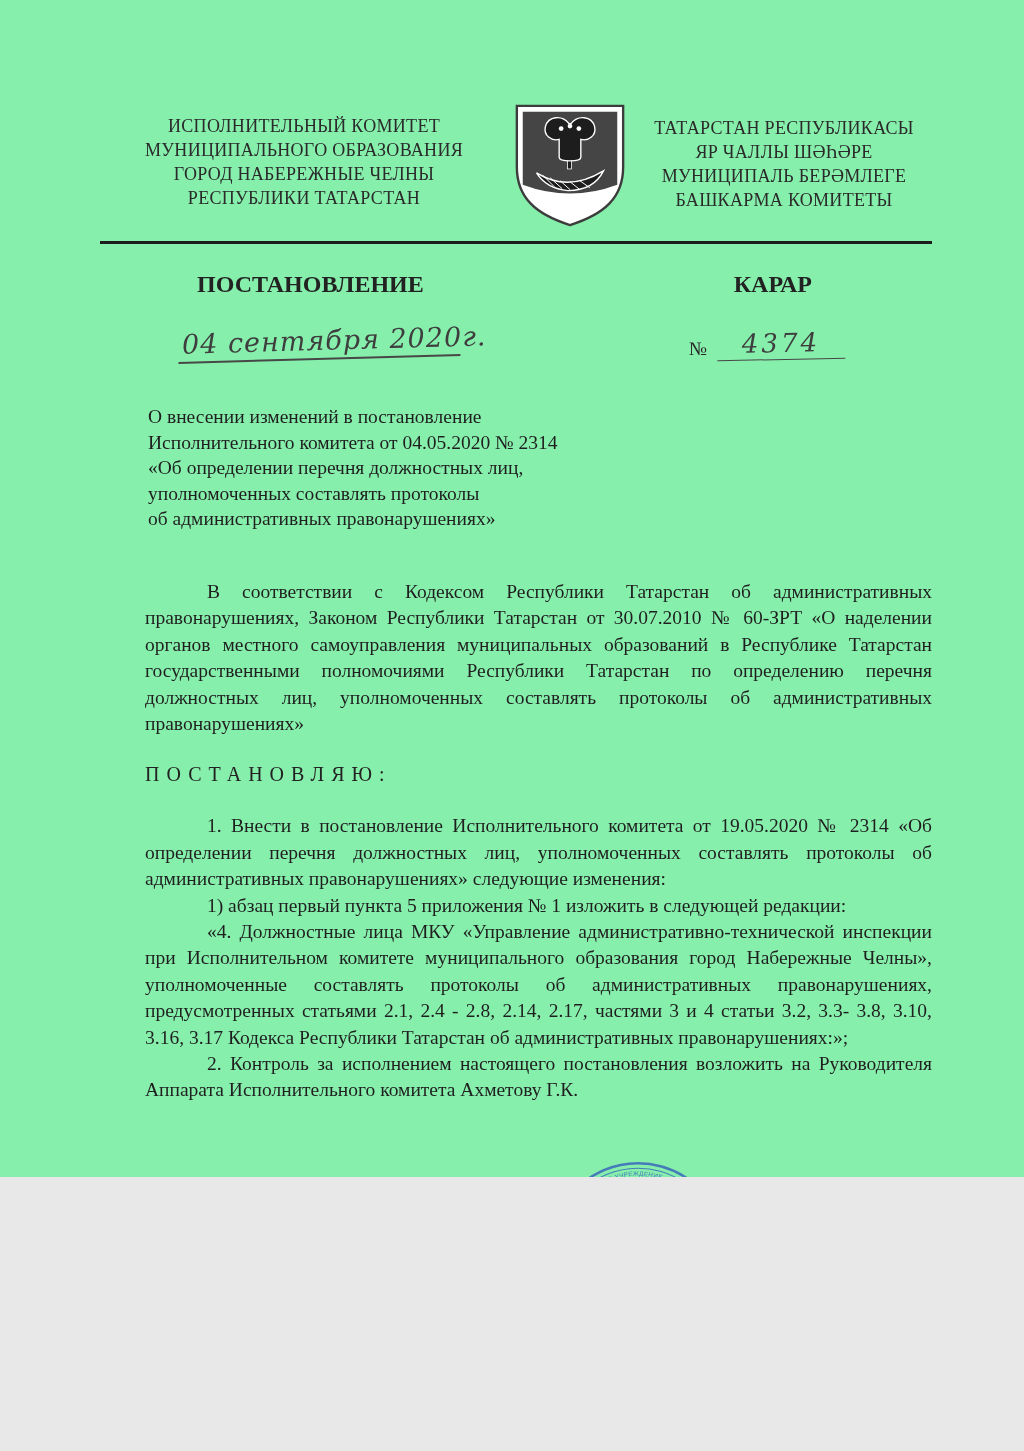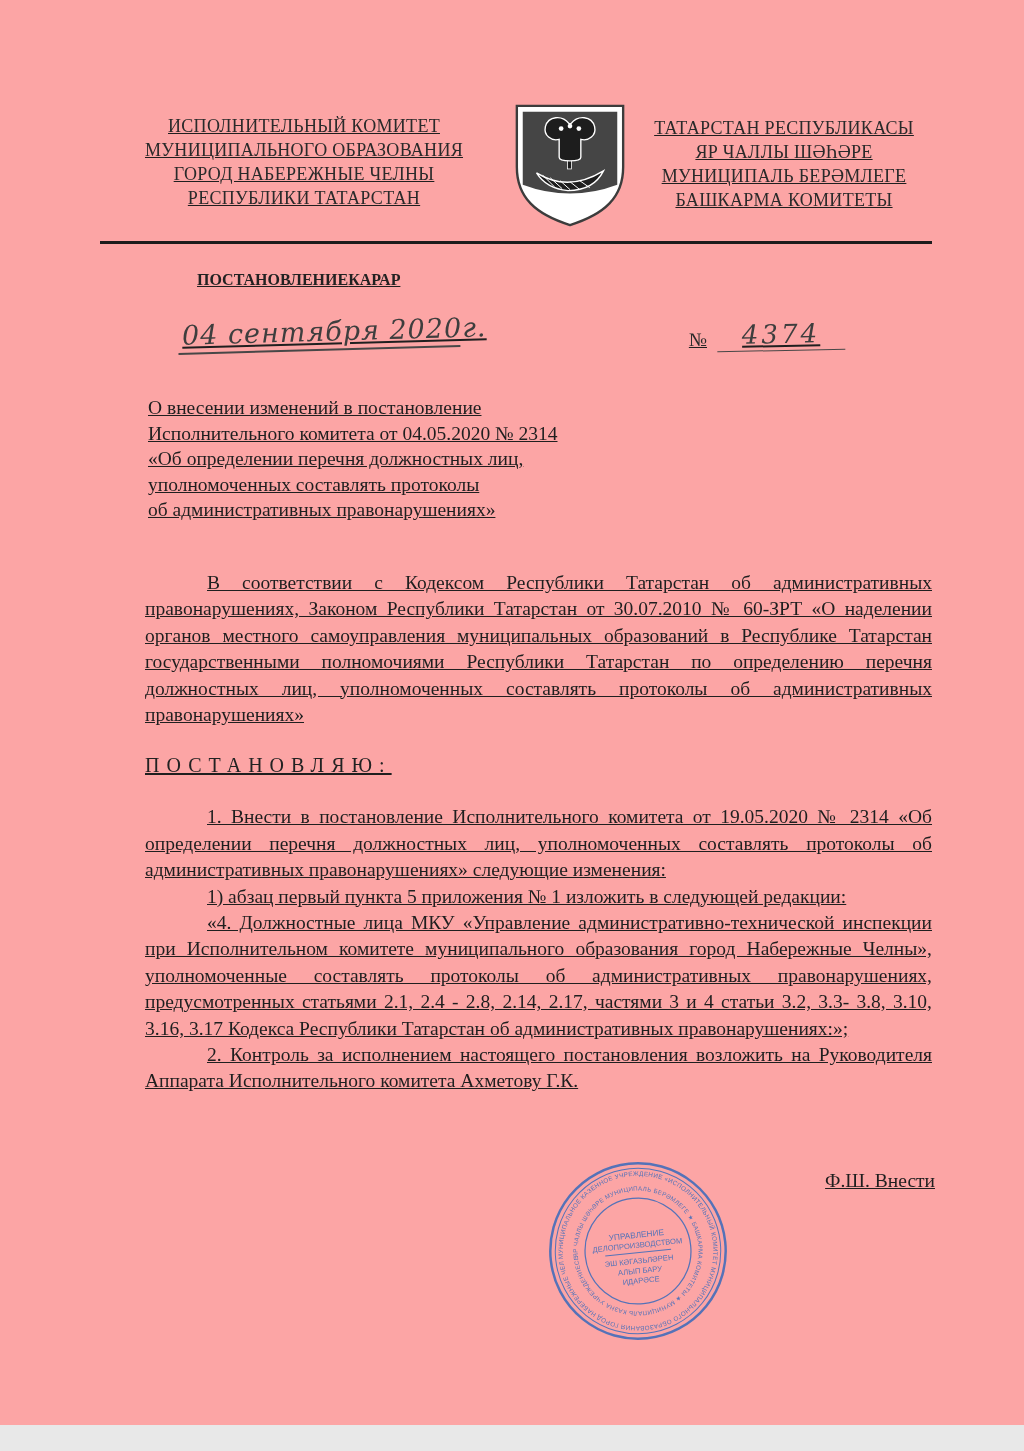--- a/index.html
+++ b/index.html
@@ -1,24 +1,23 @@
 <!DOCTYPE html>
 <html><head>
 <meta charset="utf-8">
 <style>
   html,body{margin:0;padding:0;background:#e8e8e8;}
   .page{
     position:relative;
-    width:1024px;height:1425px;
+    width:1024px;height:1177px;
     margin:0 auto;
-    background:#fca5a5;
+    background:#86efac;
     font-family:"Liberation Serif","DejaVu Serif",serif;
     color:#1f1f1f;
     overflow:hidden;
-    text-decoration:underline;
   }
   
   .letterhead{
     display:flex;
     padding:102px 88px 0 108px;
     align-items:flex-start;
   }
   .org-block{
     font-size:18px;line-height:24px;
     text-align:center;
@@ -28,23 +27,23 @@
   }
   .org-left{width:392px;margin-top:12px;}
   .org-right{flex:1;margin-top:14px;}
   .emblem-box{width:124px;margin-left:8px;display:flex;justify-content:center;}
   .head-rule{
     height:3px;background:#1c1c1c;
     margin:13px 92px 0 100px;
   }
   
   .doctype-row{
-    display:flex;justify-content:flex-start;
+    display:flex;justify-content:space-between;
     margin:27px 212px 16px 197px;
-    font-weight:bold;font-size:16px;color:#222;
+    font-weight:bold;font-size:24px;color:#222;
   }
   
   .fill-row{
     display:flex;align-items:flex-end;
     margin:6px 179px 0 178px;
     height:46px;
   }
   .handwriting{
     font-family:"DejaVu Serif","Liberation Serif",serif;
     font-style:italic;

